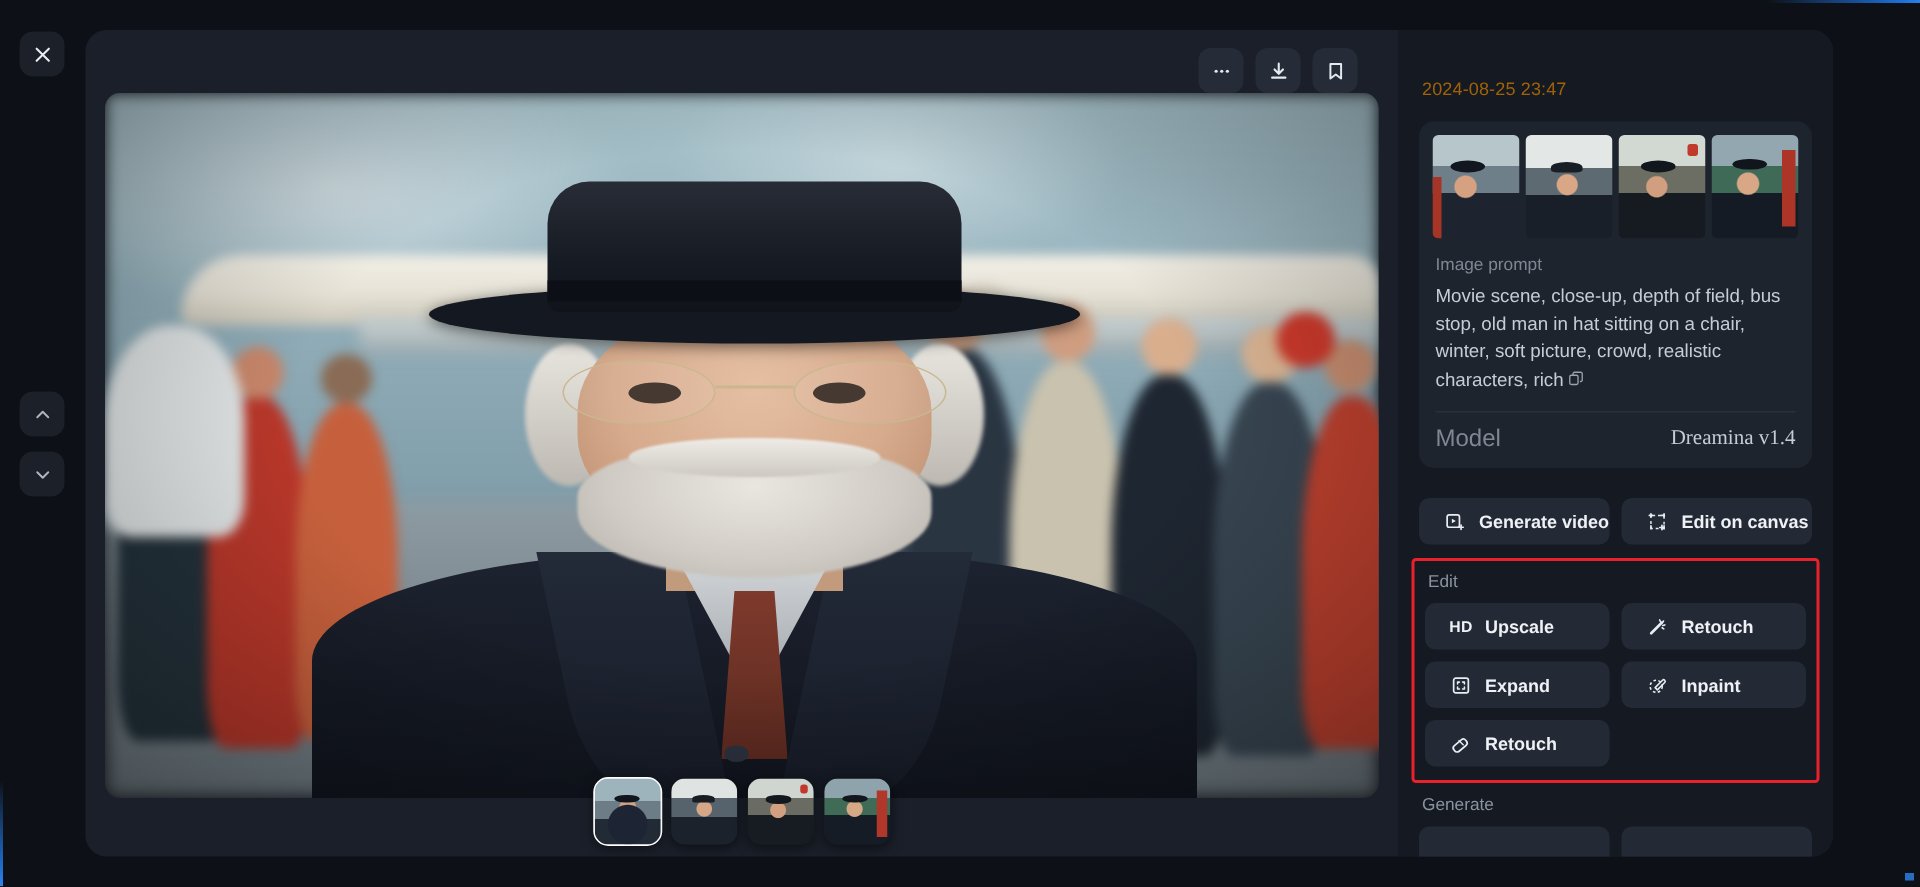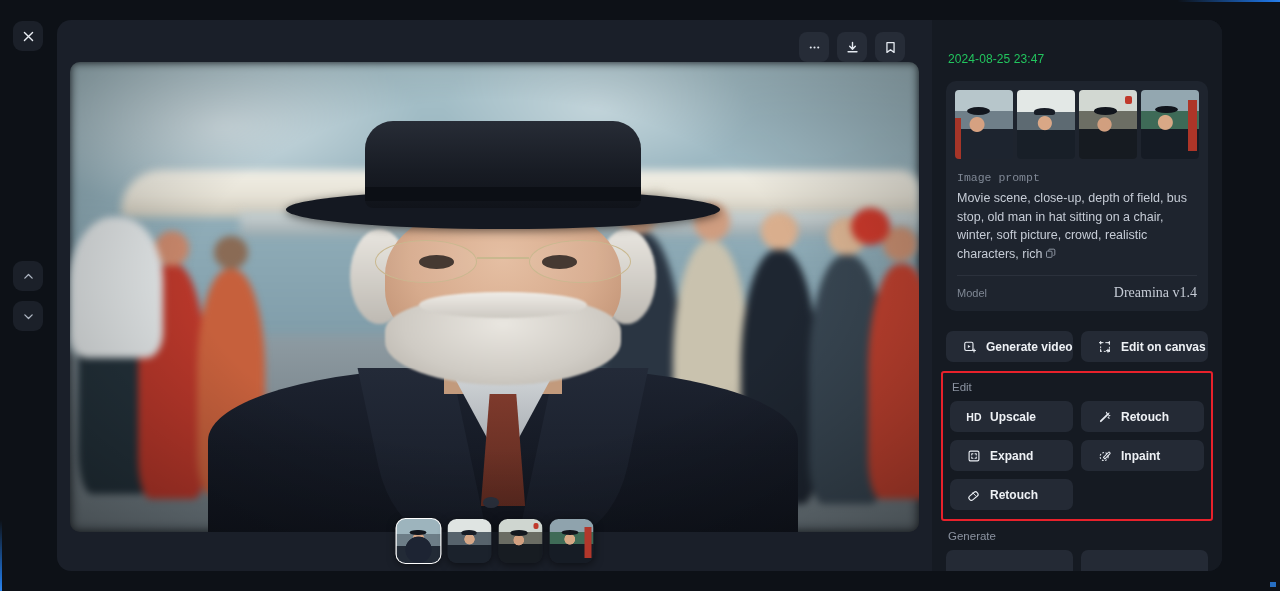--- a/index.html
+++ b/index.html
@@ -203,41 +203,41 @@
   .thumb.sel { outline: 2.5px solid #ffffff; outline-offset: -1px; }
   .mini { position:absolute; inset:0; }
 
   
   .side {
     width: 290px; height: 551px;
     background: #151a22;
     padding: 32px 14px 0 14px;
     position: relative;
   }
-  .ts { font-size: 12px; color: #22c55e; margin: 0 0 15px 2px; letter-spacing:.1px; }
+  .ts { font-size: 12px; color: #a16207; margin: 0 0 15px 2px; letter-spacing:.1px; }
 
   .card {
     background: #1e242e; border-radius: 10px; padding: 9px 9px 9px 9px;
     margin-bottom: 20px;
   }
   .refrow { display: flex; gap: 4px; }
   .ref { width: 60px; height: 69px; border-radius: 4px; overflow: hidden; position: relative; cursor: pointer; }
 
-  .lbl { font-size: 11.5px; color: #7f8794; margin: 12px 2px 5px 2px; font-family: Liberation Mono, monospace; }
+  .lbl { font-size: 11.5px; color: #7f8794; margin: 12px 2px 5px 2px; }
   .prompt {
     font-size: 12.5px; color: #c6ccd6; line-height: 18.5px;
     margin: 0 2px 0 2px; word-break: break-word;
   }
   .copy-ic { display:inline-block; vertical-align:-1px; margin-left:3px; cursor:pointer; }
   .divider { height:1px; background:#2b313c; margin: 11px 2px 0 2px; }
   .modelrow {
     display:flex; justify-content: space-between; align-items:center;
     margin: 9px 2px 1px 2px;
   }
-  .modelk { font-size: 11px; color:#7f8794; }
+  .modelk { font-size: 16px; color:#7f8794; }
   .modelv { font-size: 14px; color:#c6ccd6;font-family:Liberation Serif, serif; }
 
   .sect { font-size: 11.5px; color:#8b93a1; margin: 0 0 8px 2px; }
   .grid { display:grid; grid-template-columns: 1fr 1fr; gap: 8px; }
   .act {
     height: 31px; background:#242a35; border-radius: 7px;
     display:flex; align-items:center; gap: 9px;
     padding-left: 17px; cursor:pointer;
     font-size: 12px; color:#eef1f5; font-weight: bold;
   }

